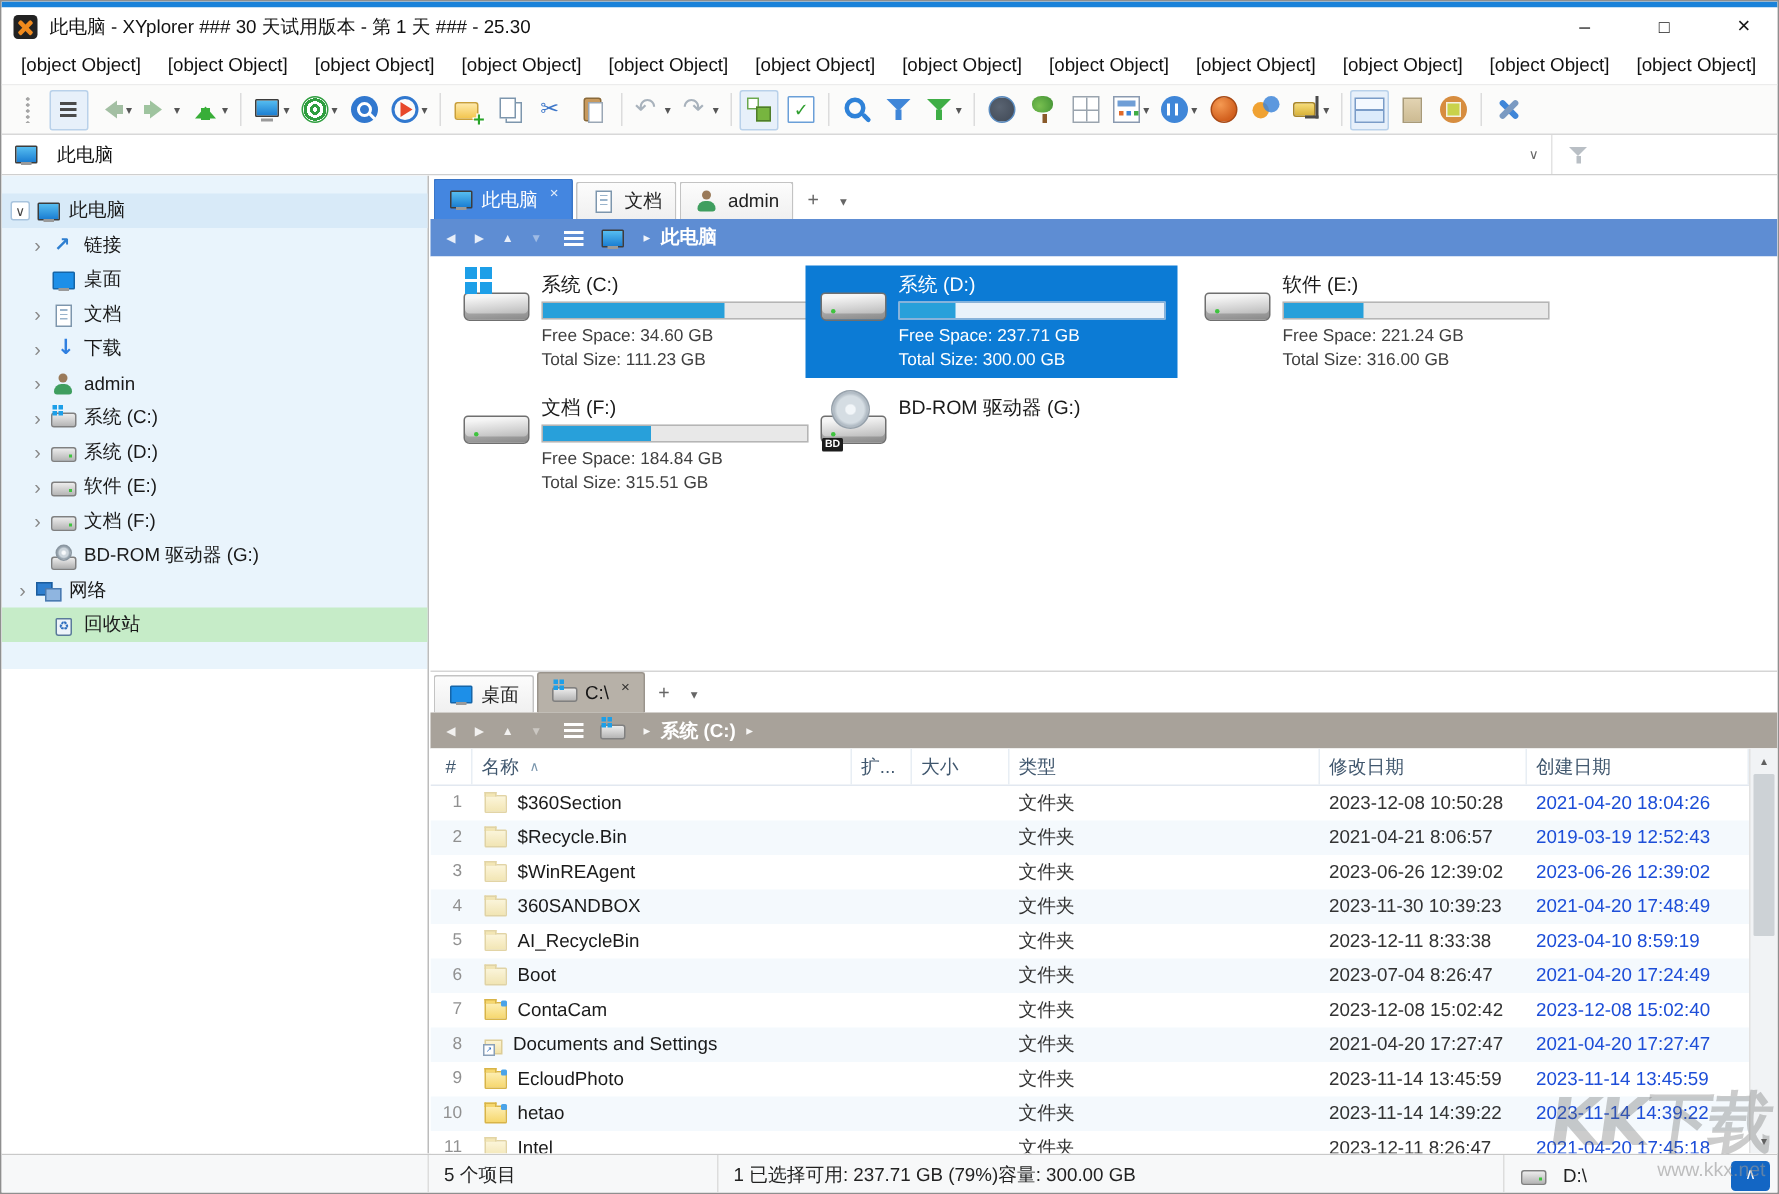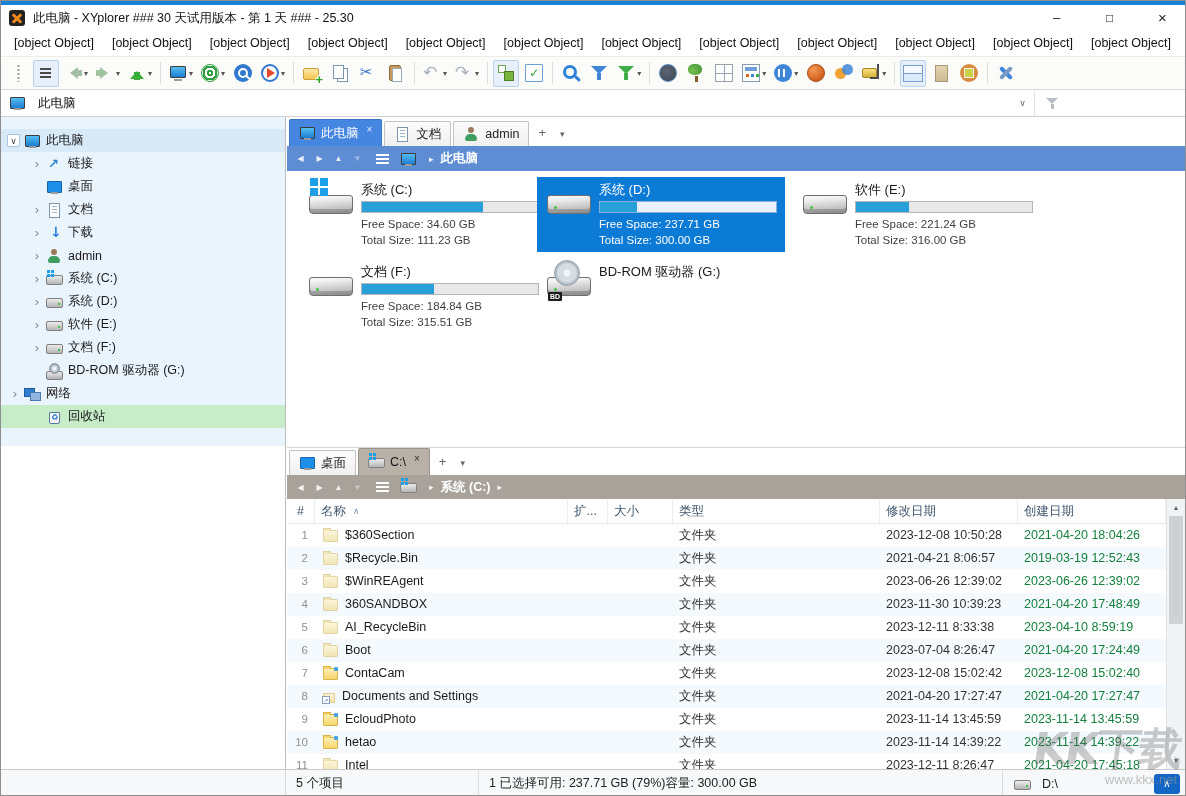--- a/index.html
+++ b/index.html
@@ -90,21 +90,21 @@
   .addr-filter{width:34px;display:flex;justify-content:center;align-items:center}
   .addr-funnel{position:relative;width:14px;height:14px}
   .addr-funnel::before{content:"";position:absolute;left:1px;top:2px;border-left:6px solid transparent;border-right:6px solid transparent;border-top:6px solid #b9bfc5}
   .addr-funnel::after{content:"";position:absolute;left:6px;top:8px;width:3px;height:5px;background:#b9bfc5}
   .addr-space{width:116px;height:100%}
   
   .main{position:relative;height:652px;background:#fff;overflow:hidden}
   
   .tree{position:absolute;left:0;top:0;width:285px;height:100%;border-right:1px solid #bcbcbc;background:linear-gradient(180deg,#e9f4fc 0,#e9f4fc 329px,#fff 329px);padding-top:12px}
   .trow{height:23px;display:flex;align-items:center;font-size:12.5px;color:#1a1a1a;padding-left:6px;white-space:nowrap}
-  .trow.child{padding-left:28px}
+  .trow.child{padding-left:16px}
   .trow.hl{background:#d8eaf8}
   .trow.green{background:#c6ecc8}
   .texp{width:16px;flex:none;color:#8a8a8a;font-size:13px;line-height:14px;text-align:center}
   .texp.i-closed::before{content:"›"}
   .texp.i-open{width:13px;height:13px;border:1px solid #a8c4de;background:#fff;border-radius:2px;margin-right:3px;font-size:9px;color:#444;line-height:12px}
   .texp.i-open::before{content:"∨"}
   .tic{margin:0 5px 0 1px}
   
   .ico.i-link::before{content:"↗";font:bold 13px/16px "DejaVu Sans",sans-serif;color:#2f7fd0;position:absolute;left:2px;top:0}
   .ico.i-document::before{content:"";position:absolute;left:3px;top:1px;width:9px;height:13px;background:#fff;border:1px solid #7d96ad}
@@ -177,21 +177,21 @@
   .sort::before{content:"∧"}
   .lrow{display:flex;height:23px;line-height:23px;font-size:12.5px;color:#1a1a1a}
   .lrow:nth-child(odd){background:#f4f9fd}
   .c{padding-left:6px;overflow:hidden;white-space:nowrap}
   .c-n{width:28px;color:#909090;text-align:right;padding:0 7px 0 0;font-size:11.5px}
   .c-name{width:253px;display:flex;align-items:center;gap:7px}
   .c-ext{width:40px}
   .c-size{width:65px;text-align:right;padding-right:8px}
   .c-type{width:207px;color:#333}
   .c-mod{width:138px;color:#333}
-  .c-cre{width:148px;color:#15803d}
+  .c-cre{width:148px;color:#1d4ed8}
   .fic{position:relative;width:15px;height:12px;display:inline-block;flex:none;margin-left:2px}
   .fic.i-folder-hidden{background:linear-gradient(#fcf4d4,#f1e2a8);border:1px solid #ddcd96;border-radius:1px;opacity:.85}
   .fic.i-folder-hidden::before{content:"";position:absolute;left:-1px;top:-3px;width:6px;height:2px;background:#f1e2a8;border:1px solid #ddcd96;border-bottom:none}
   .fic.i-folder{background:linear-gradient(#fdeeb2,#f6d76e);border:1px solid #d8b448;border-radius:1px}
   .fic.i-folder::before{content:"";position:absolute;left:-1px;top:-3px;width:6px;height:2px;background:#f6d76e;border:1px solid #d8b448;border-bottom:none}
   .fic.i-folder::after{content:"";position:absolute;right:-1px;top:-2px;width:4px;height:4px;background:#4aa3e8;border-radius:1px}
   .fic.i-folder-junction{background:linear-gradient(#fcf4d4,#f1e2a8);border:1px solid #ddcd96;width:12px;height:10px;margin-top:2px}
   .fic.i-folder-junction::after{content:"↗";position:absolute;left:-2px;bottom:-2px;width:6px;height:6px;background:#fff;border:1px solid #8aa0b8;font:5px/6px "DejaVu Sans",sans-serif;color:#2f6fbf;text-align:center}
   
   .vscroll{position:absolute;right:0;top:0;bottom:0;width:19px;background:#f1f3f5;border-left:1px solid #e2e2e2}

